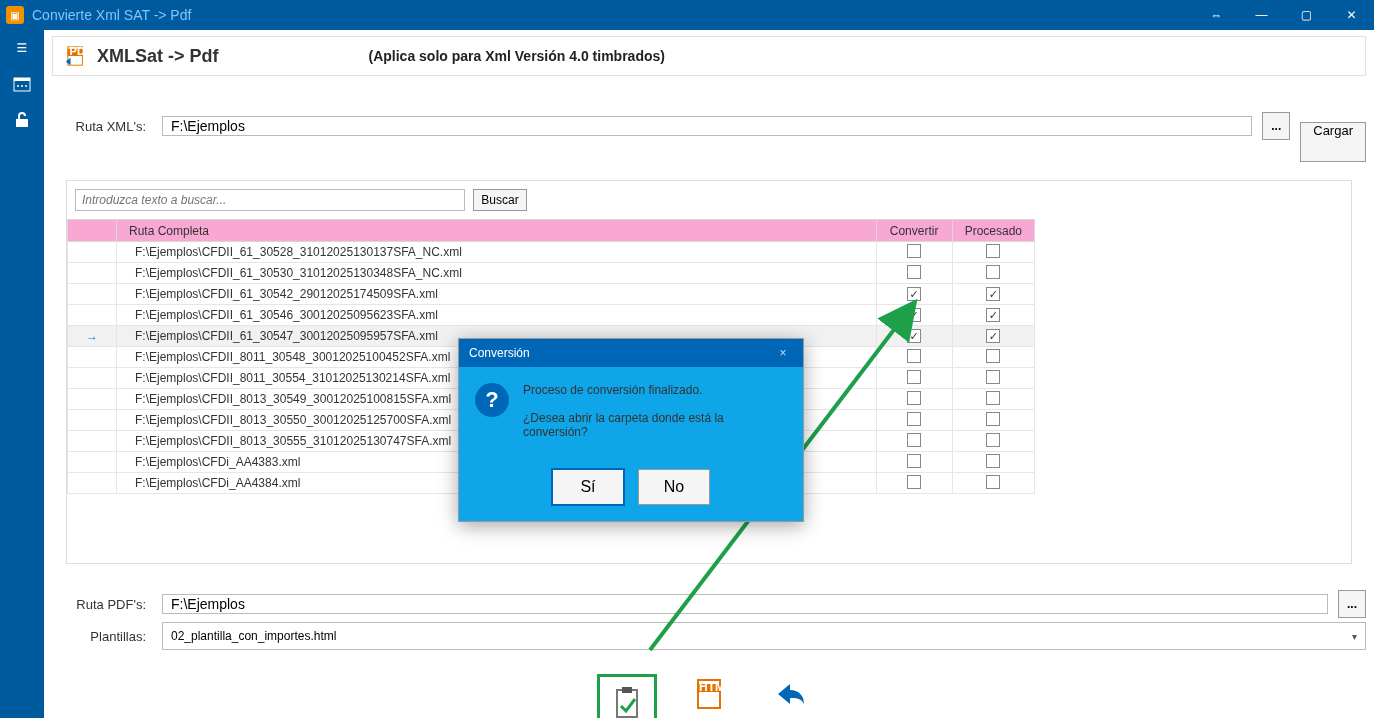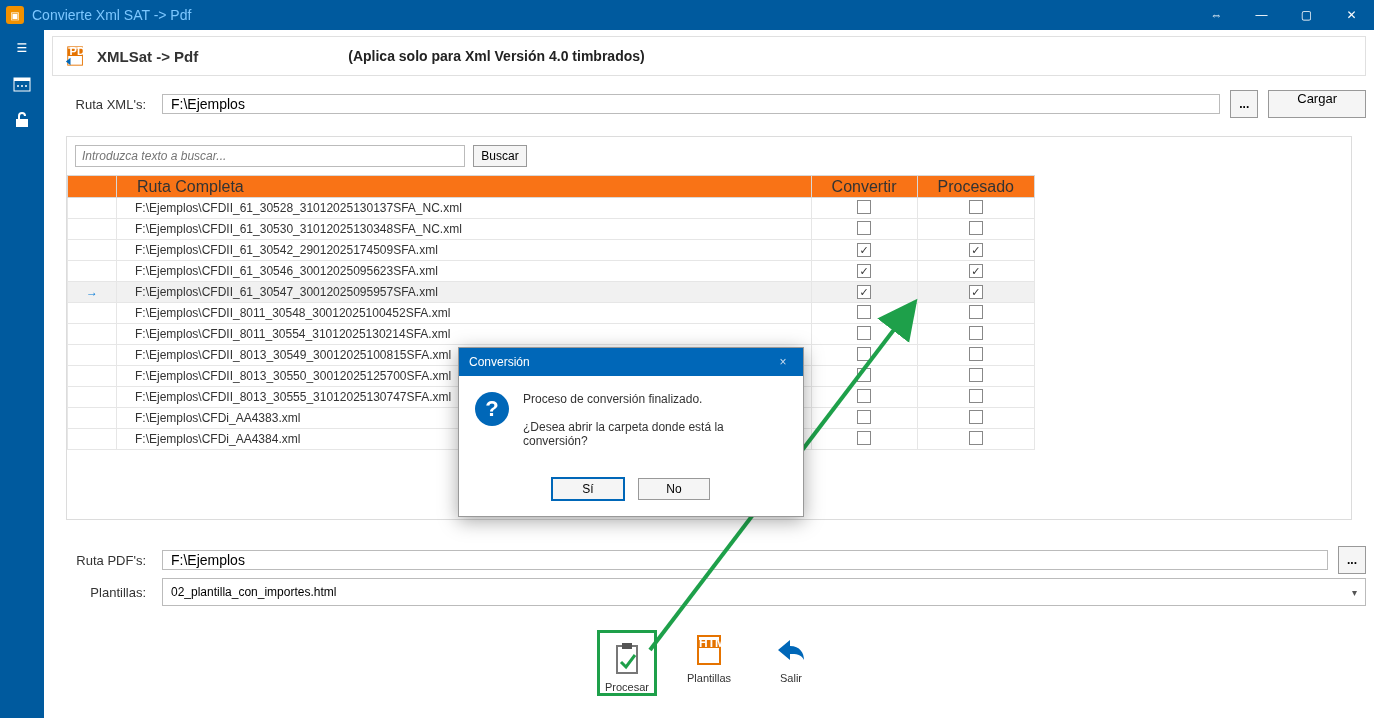--- a/index.html
+++ b/index.html
@@ -8,57 +8,57 @@
 .titlebar .app-icon { width:18px; height:18px; background:#f19100; border-radius:3px; margin-right:8px; display:flex; align-items:center; justify-content:center; color:#fff; font-size:10px; }
 .titlebar .title-text { color:#7cc7ff; font-size:14px; }
 .winbtns { margin-left:auto; display:flex; }
 .winbtns div { width:45px; height:30px; display:flex; align-items:center; justify-content:center; color:#fff; cursor:pointer; }
 .workspace { background:#fff; height:688px; display:flex; }
 .sidebar { width:44px; background:#005a9e; display:flex; flex-direction:column; align-items:center; padding-top:6px; gap:12px; }
 .sidebar .sbtn { width:30px; height:24px; display:flex; align-items:center; justify-content:center; color:#fff; cursor:pointer; }
 .content { flex:1; background:#fff; height:688px; }
 .heading-bar { height:40px; margin:6px 8px 14px 8px; border:1px solid #e0e0e0; display:flex; align-items:center; padding:0 12px; gap:10px; }
 .heading-bar .pdf-icon { width:22px; height:22px; }
-.heading-bar .h-title { font-size:15px; font-weight:600; color:#333; }
+.heading-bar .h-title { font-size:18px; font-weight:600; color:#333; }
 .heading-bar .h-sub { margin-left:140px; font-size:14px; font-weight:600; color:#222; }
 .form-row { display:flex; align-items:center; margin:4px 8px; gap:10px; }
 .form-row label { width:100px; text-align:right; font-size:13px; color:#333; padding-right:6px; }
 .form-row .path-input { flex:1; height:20px; border:1px solid #bbb; padding:0 8px; font-size:14px; display:flex; align-items:center; background:#fff; }
 .form-row .browse-btn { width:28px; height:28px; border:1px solid #999; background:#f5f5f5; cursor:pointer; display:flex; align-items:center; justify-content:center; font-weight:bold; }
-.form-row .cargar-btn { height:28px; padding:0 28px; border:1px solid #999; background:#f5f5f5; cursor:pointer; font-size:13px; }
+.form-row .cargar-btn { height:40px; padding:0 12px; border:1px solid #999; background:#f5f5f5; cursor:pointer; font-size:13px;margin-top:32px; }
 .form-row .dd { flex:1; height:28px; border:1px solid #bbb; background:#fff; display:flex; align-items:center; padding:0 8px; position:relative; }
 .form-row .dd .caret { margin-left:auto; font-size:10px; color:#555; }
 .grid-area { margin:18px 22px 8px 22px; border:1px solid #dcdcdc; height:384px; position:relative; }
 .search-row { padding:8px; display:flex; gap:8px; }
 .search-row input { width:390px; height:22px; border:1px solid #bbb; padding:6px 6px; color:#888; font-style:italic; }
 .search-row button { width:54px; height:22px; border:1px solid #999; background:#f5f5f5; cursor:pointer; }
 .table { width:968px; border-collapse:collapse; }
-.table th { background:#f97316; border:1px solid #d8d8d8; height:22px; font-weight:normal; text-align:left; padding:0 20px; font-size:16px; color:#333; }
+.table th { background:#f9a8d4; border:1px solid #d8d8d8; height:22px; font-weight:normal; text-align:left; padding:0 12px; font-size:12px; color:#333; }
 .table th.conv, .table th.proc { width:76px; text-align:center; }
 .table th.marker { width:18px; }
 .table td { border:1px solid #e6e6e6; height:21px; padding:0 18px; font-size:12px; color:#333; }
 .table td.mk { width:18px; text-align:center; color:#0078d7; }
 .table td.chk { text-align:center; }
 .table tr.sel td { background:#f1f1f1; }
 .chkbox { width:14px; height:14px; border:1px solid #888; display:inline-flex; align-items:center; justify-content:center; background:#fff; font-size:11px; color:#333; }
 .bottom-form { margin-top:26px; }
 .toolbar { margin-top:24px; display:flex; justify-content:center; gap:22px; }
 .tool { display:flex; flex-direction:column; align-items:center; width:60px; cursor:pointer; }
 .tool .icon-wrap { width:44px; height:40px; display:flex; align-items:center; justify-content:center; }
 .tool span.lbl { font-size:11px; color:#333; margin-top:2px; }
 .tool.highlight { border:3px solid #1ea04a; padding:6px 4px 0 4px; }
-.dialog { position:absolute; left:458px; top:338px; width:346px; background:#ffffff; border:1px solid #999; box-shadow:0 4px 18px rgba(0,0,0,0.35); z-index:50;margin-top:9px; }
+.dialog { position:absolute; left:458px; top:338px; width:346px; background:#0ea5e9; border:1px solid #999; box-shadow:0 4px 18px rgba(0,0,0,0.35); z-index:50; }
 .dialog .dlg-title { height:28px; background:#0067b8; color:#fff; display:flex; align-items:center; padding:0 10px; font-size:13px; }
 .dialog .dlg-title .close { margin-left:auto; color:#cde; cursor:pointer; width:20px; text-align:center; }
 .dialog .dlg-body { padding:16px 16px 8px 16px; display:flex; gap:14px; }
 .dialog .qicon { width:34px; height:34px; border-radius:50%; background:#0067b8; color:#fff; display:flex; align-items:center; justify-content:center; font-size:22px; font-weight:bold; flex-shrink:0; }
 .dialog .msg { font-size:12px; color:#333; }
 .dialog .msg p { margin-bottom:14px; }
 .dialog .dlg-btns { display:flex; justify-content:center; gap:14px; padding:8px 0 16px 0; }
-.dialog .dlg-btns button { width:72px; height:22px; border:1px solid #999; background:#f5f5f5; cursor:pointer; font-size:12px; }
+.dialog .dlg-btns button { width:72px; height:36px; border:1px solid #999; background:#f5f5f5; cursor:pointer; font-size:16px; }
 .dialog .dlg-btns button.primary { border:1px solid #0067b8; outline:1px solid #0067b8; }
 svg.arrow { position:absolute; left:615px; top:290px; z-index:40; pointer-events:none; }
 </style>
 </head>
 <body>
 
 <div class="titlebar">
   <div class="app-icon">▣</div>
   <div class="title-text">Convierte Xml SAT -&gt; Pdf</div>
   <div class="winbtns">

